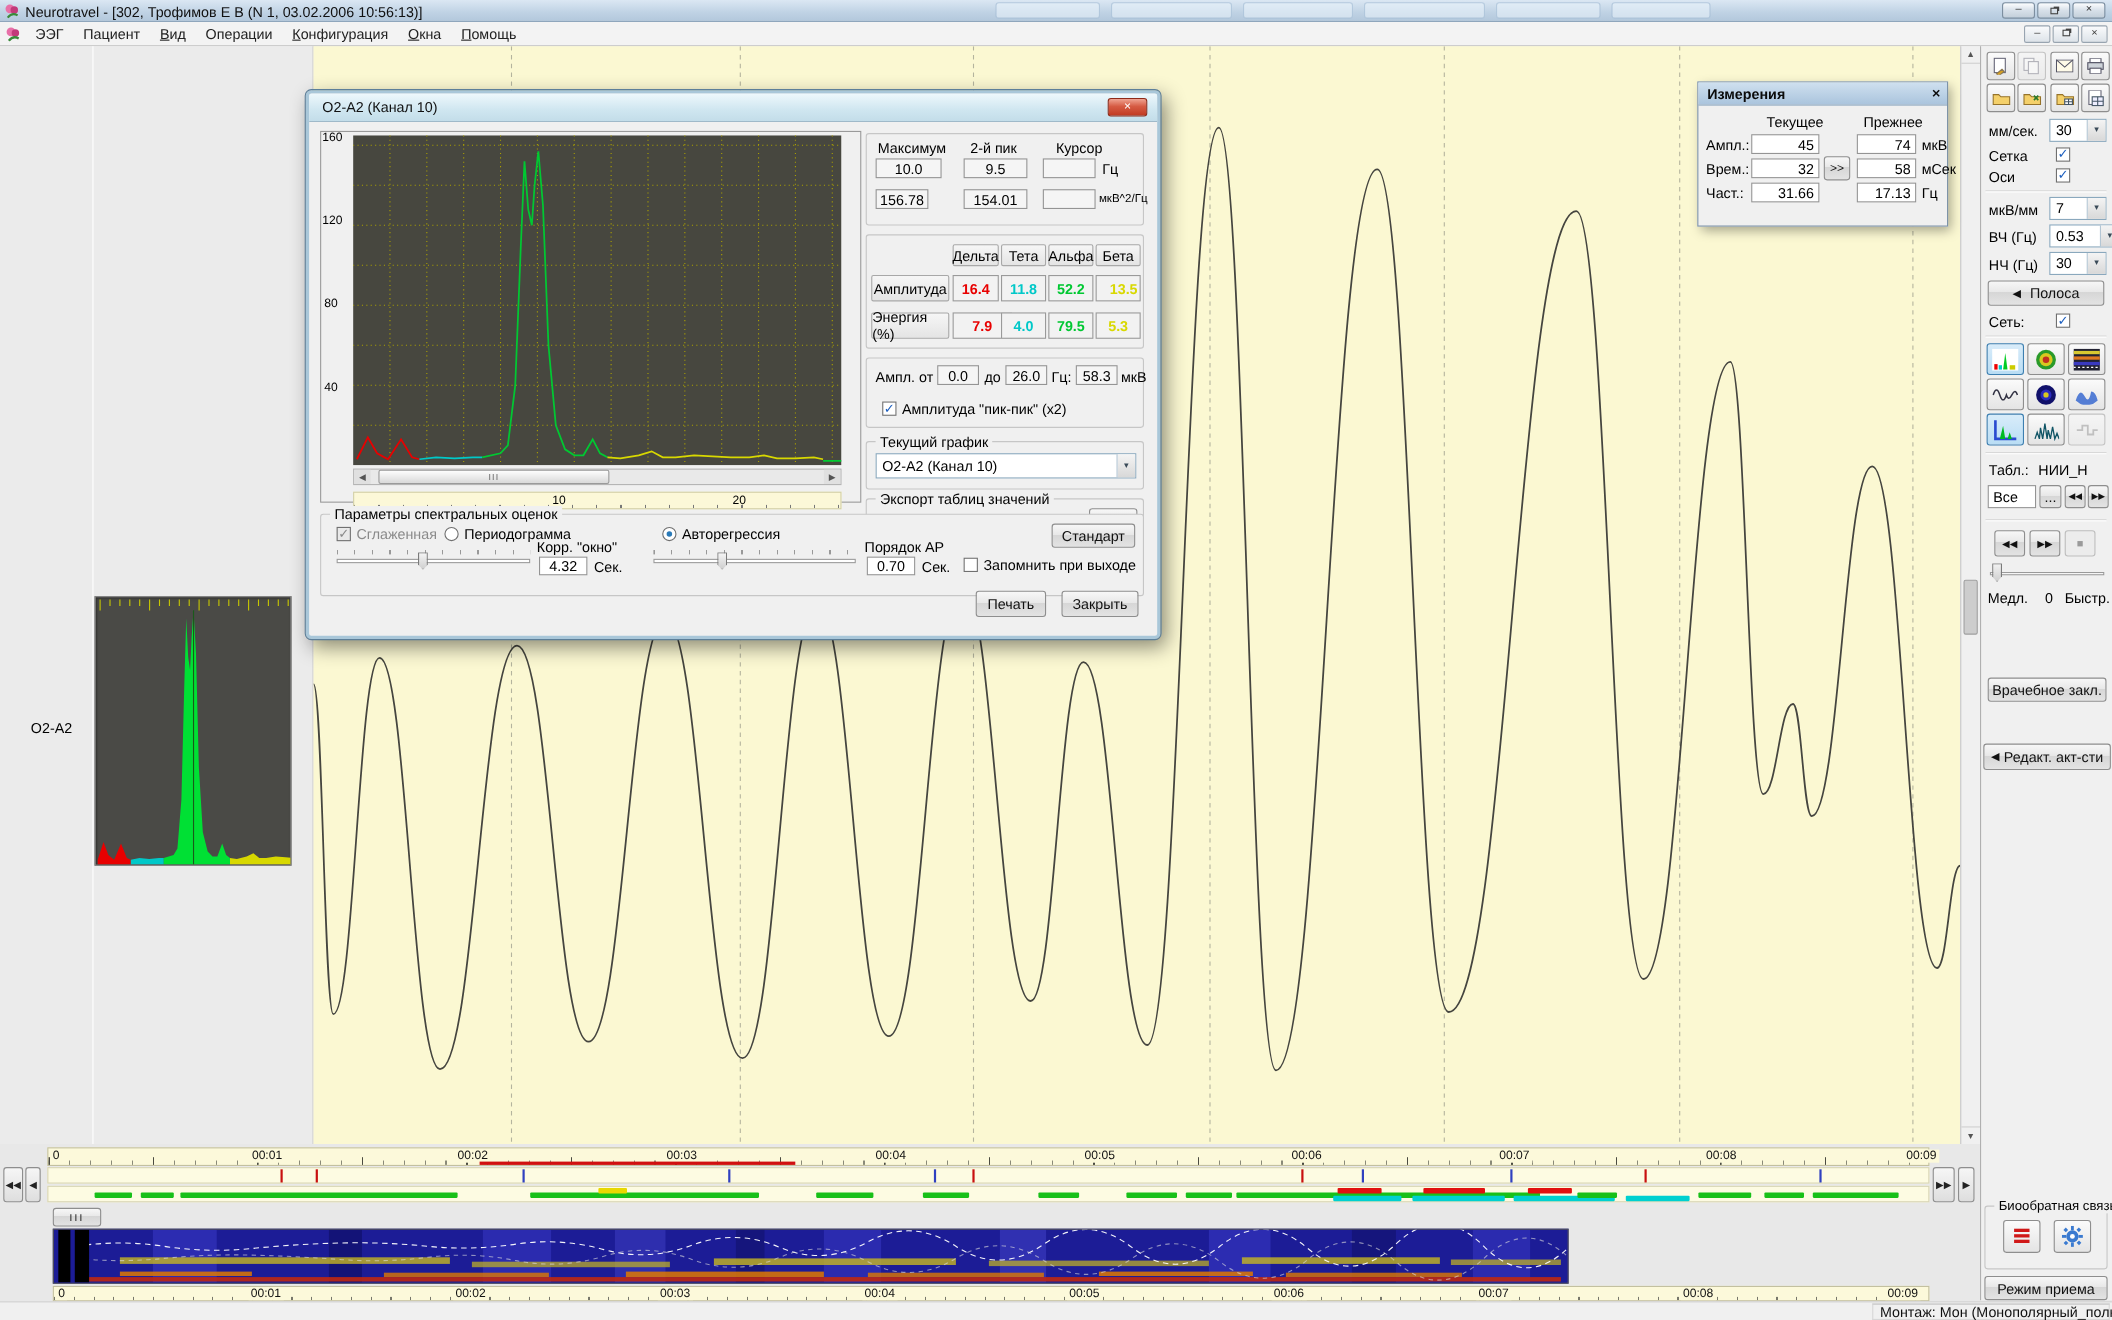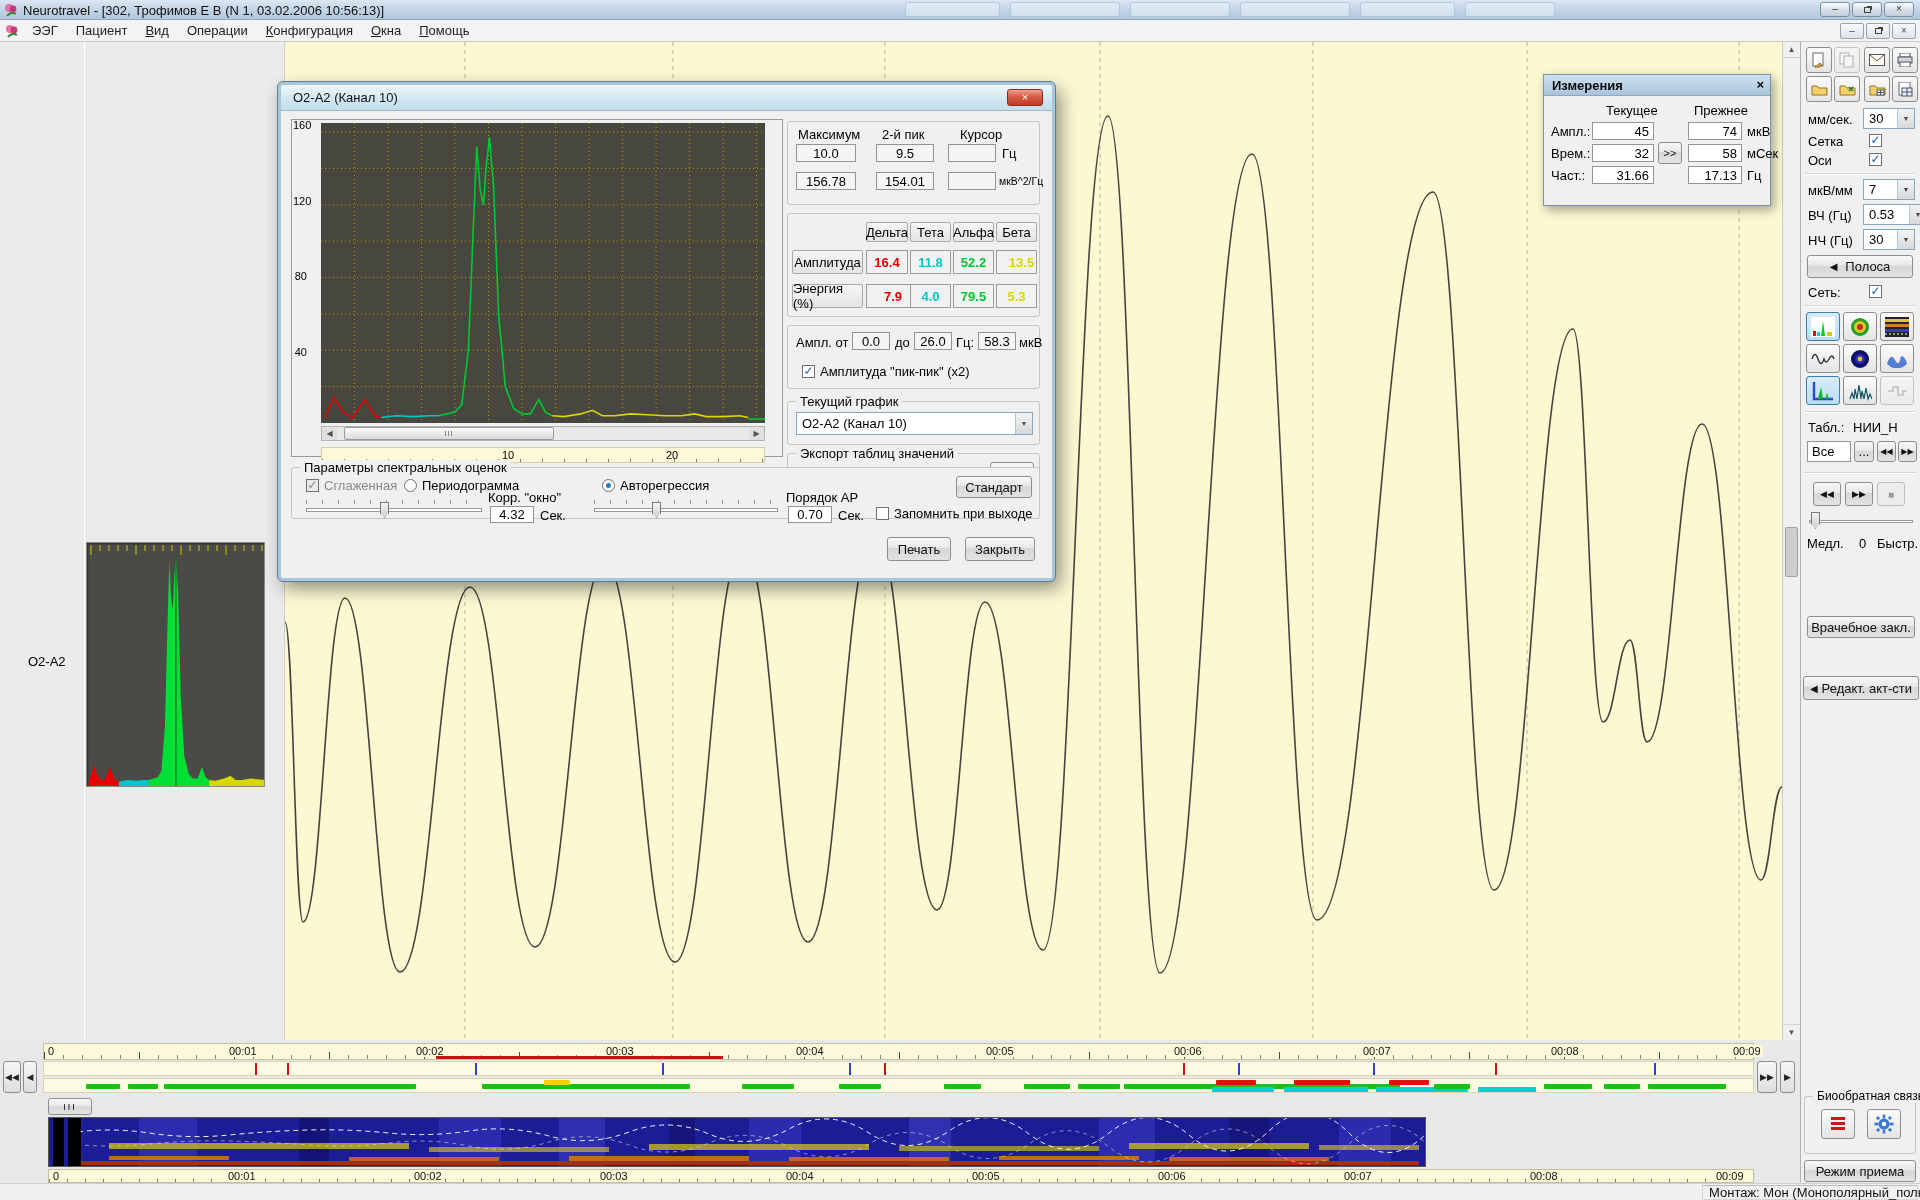--- a/index.html
+++ b/index.html
@@ -611,21 +611,21 @@
       <span class="abs lbl" style="left:94px;top:5px">2-й пик</span>
       <span class="abs lbl" style="left:172px;top:5px">Курсор</span>
       <div class="field" style="position:absolute;left:8px;top:22px;width:60px;height:18px">
           <span>10.0</span>
         </div>
       <div class="field" style="position:absolute;left:88px;top:22px;width:58px;height:18px">
           <span>9.5</span>
         </div>
       <div class="field" style="position:absolute;left:160px;top:22px;width:48px;height:18px"></div>
       <span class="abs lbl" style="left:214px;top:24px">Гц</span>
-      <div class="field" style="position:absolute;left:8px;top:50px;width:60px;height:18px">
+      <div class="field" style="position:absolute;left:8px;top:50px;width:48px;height:18px">
           <span>156.78</span>
         </div>
       <div class="field" style="position:absolute;left:88px;top:50px;width:58px;height:18px">
           <span>154.01</span>
         </div>
       <div class="field" style="position:absolute;left:160px;top:50px;width:48px;height:18px"></div>
       <span class="abs lbl" style="left:211px;top:53px;font-size:10.5px">мкВ^2/Гц</span>
     </div>
 
     <div class="stat-group" style="left:506px;top:128px;width:253px;height:104px">
@@ -709,21 +709,21 @@
       </div>
       <div class="abs row" style="left:104px;top:14px">
         <span class="radio"></span>
         <span class="lbl">Все графики</span>
       </div>
       <div class="abs btn" style="left:202px;top:8px;width:44px;height:24px">
           <span>ОК</span>
         </div>
     </div>
 
-    <div class="stat-group" style="left:10px;top:382px;width:749px;height:52px;background:#f0f0f0">
+    <div class="stat-group" style="left:10px;top:382px;width:749px;height:75px;background:#f0f0f0">
       <span class="gb-label">Параметры спектральных оценок</span>
       <div class="abs row" style="left:14px;top:10px">
         <span class="check dis"><span>✓</span></span>
         <span class="lbl" style="color:#8a8a8a">Сглаженная</span>
       </div>
       <div class="abs row" style="left:112px;top:10px">
         <span class="radio"></span>
         <span class="lbl">Периодограмма</span>
       </div>
       <div class="abs" style="left:14px;top:32px;width:176px;height:4px;background-image:repeating-linear-gradient(90deg,#999 0 1px,transparent 1px 16px)"></div>

